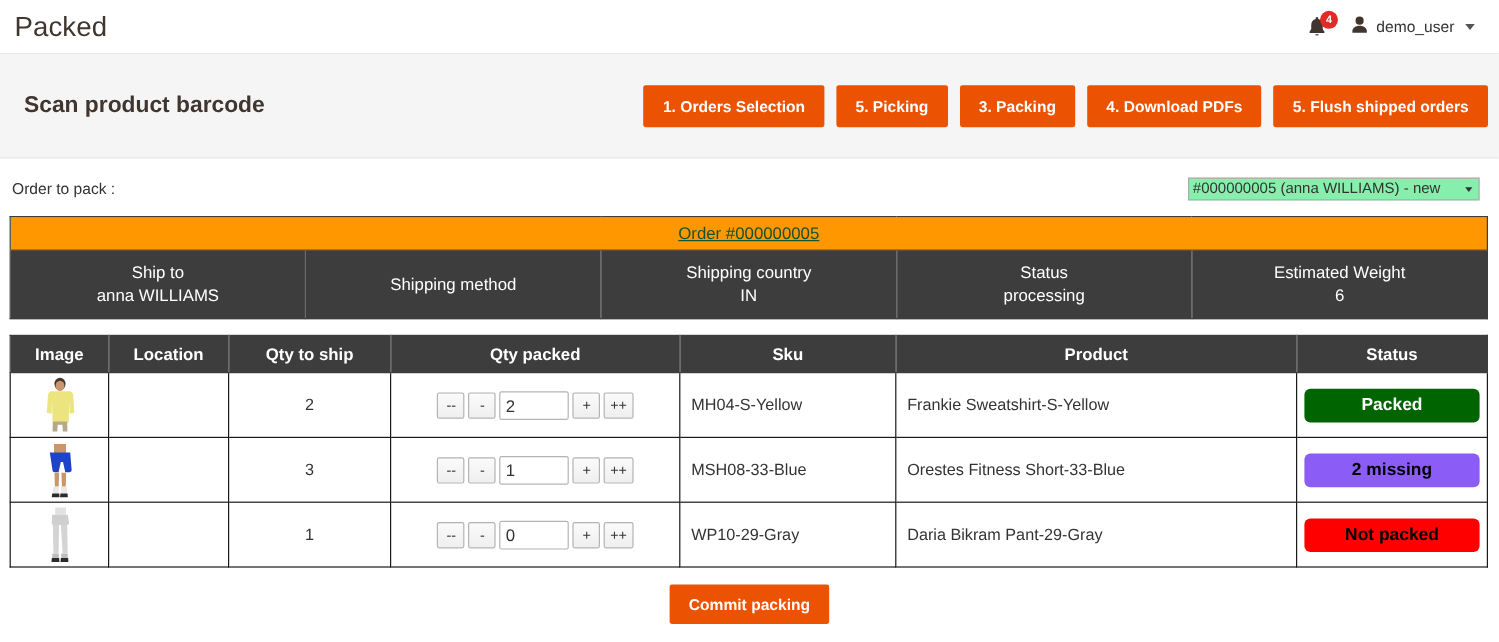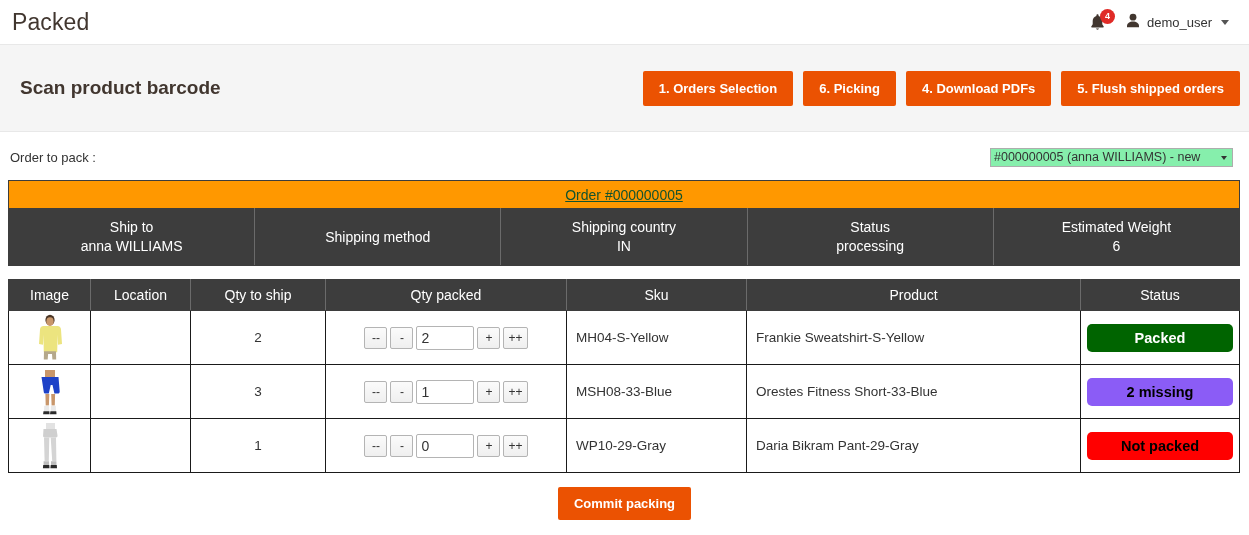--- a/index.html
+++ b/index.html
@@ -173,21 +173,21 @@
   .items-table {
     width: 1232px;
     margin: 13px 0 0 8px;
     border-collapse: collapse;
     table-layout: fixed;
   }
   .items-table th {
     background: #3d3d3d;
     color: #ffffff;
     font-size: 14px;
-    font-weight: normal;
+    font-weight: bold;
     text-align: center;
     height: 31px;
     border: 1px solid #3d3d3d;
     border-right-color: #6b6b6b;
     padding: 0 4px;
   }
   .items-table th:last-child { border-right-color: #3d3d3d; }
   .items-table td {
     border: 1px solid #1a1a1a;
     height: 54px;
@@ -290,21 +290,22 @@
       <span>demo_user</span>
       <span class="caret"></span>
     </div>
   </div>
 </div>
 
 <div class="scan-panel">
   <div class="scan-title">Scan product barcode</div>
   <div class="nav-buttons">
     <button class="nav-btn">1. Orders Selection</button>
-    <button class="nav-btn">6. Picking</button>
+    <button class="nav-btn">5. Picking</button>
+    <button class="nav-btn">3. Packing</button>
     <button class="nav-btn">4. Download PDFs</button>
     <button class="nav-btn">5. Flush shipped orders</button>
   </div>
 </div>
 
 <div class="order-select-row">
   <span class="order-select-label">Order to pack :</span>
   <span class="select-wrap">
     <select class="order-select">
       <option>#000000005 (anna WILLIAMS) - new</option>

